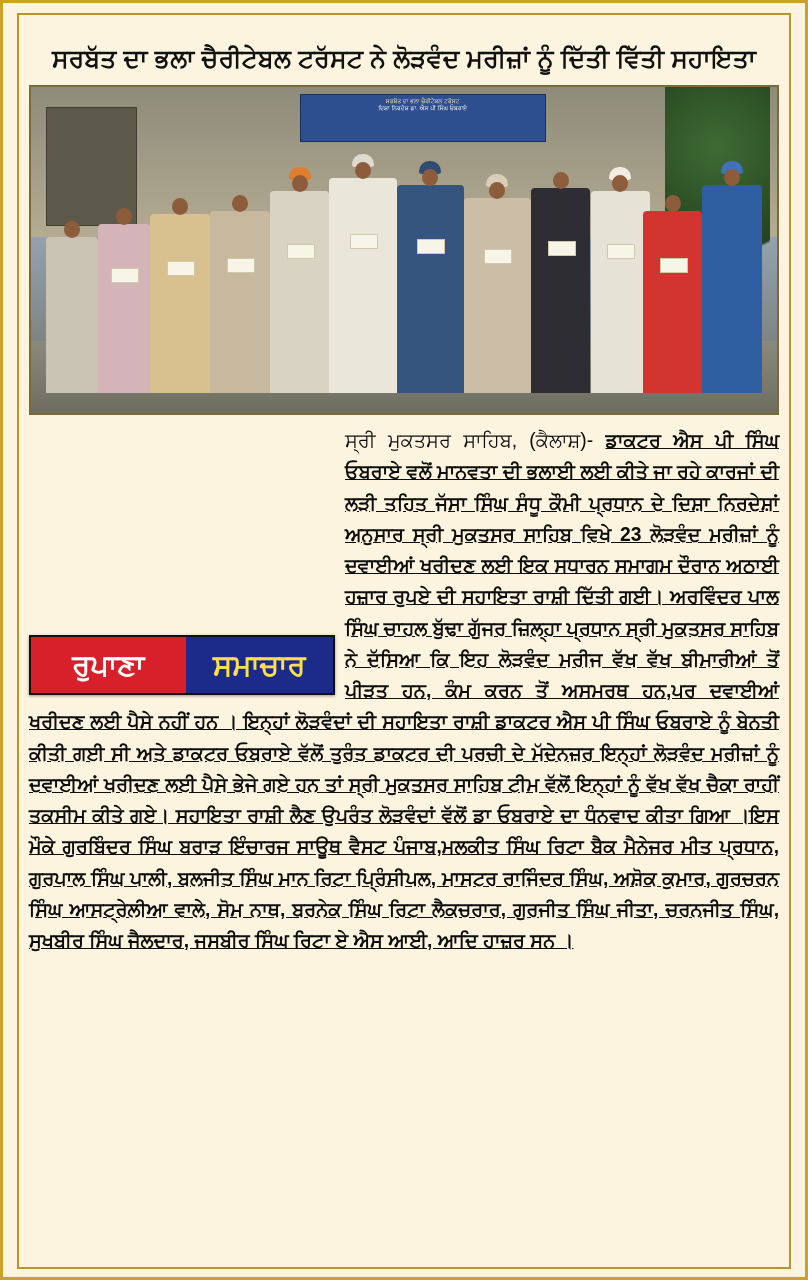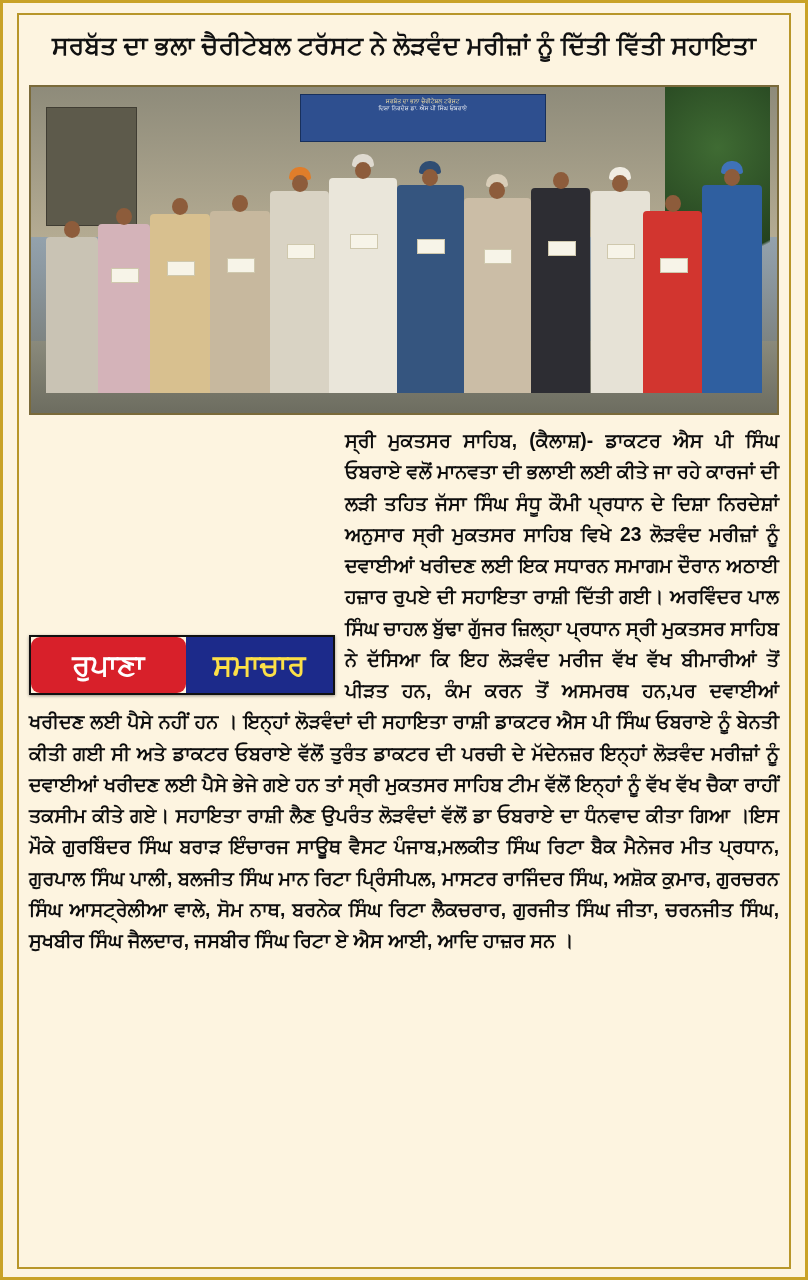--- a/index.html
+++ b/index.html
@@ -30,21 +30,22 @@
     background: #fdf4e0;
     padding: 8px 10px;
   }
   .headline {
     text-align: center;
     font-weight: bold;
     font-size: 25px;
     line-height: 1.32;
     color: #111111;
     letter-spacing: 0.2px;
-    padding: 6px 6px 23px 6px;
+    padding: 6px 6px 10px 6px;
+    margin-top: 13px;
   }
   .photo {
     position: relative;
     width: 100%;
     height: 330px;
     box-sizing: border-box;
     border: 2px solid #7a6a3a;
     overflow: hidden;
     background: linear-gradient(#b9c6cf 0%, #9fb0bd 30%, #8d9aa3 55%, #6f6f63 100%);
   }
@@ -106,21 +107,20 @@
   }
   .overlay-logo .left {
     flex: 1.05;
     background: #d8202a;
     color: #ffffff;
     display: flex;
     align-items: center;
     justify-content: center;
     font-weight: bold;
     font-size: 29px;
-    border-radius: 9px;
   }
   .overlay-logo .right {
     flex: 1;
     background: #1c2a8a;
     color: #fde047;
     display: flex;
     align-items: center;
     justify-content: center;
     font-weight: bold;
     font-size: 29px;
@@ -129,24 +129,25 @@
     position: relative;
     margin-top: 10px;
     font-size: 19.3px;
     line-height: 1.62;
     color: #0d0d0d;
     text-align: justify;
     text-justify: inter-word;
     font-weight: bold;
   }
   .article .dateline {
-    font-weight: bold;
+    font-weight: normal;
   }
   .body-text {
     display: inline;
+    text-decoration: underline;
   }
   .wrap-float {
     float: left;
     width: 302px;
     height: 56px;
     shape-outside: margin-box;
     margin: 6px 10px 2px 0;
   }
 </style>
 </head>

